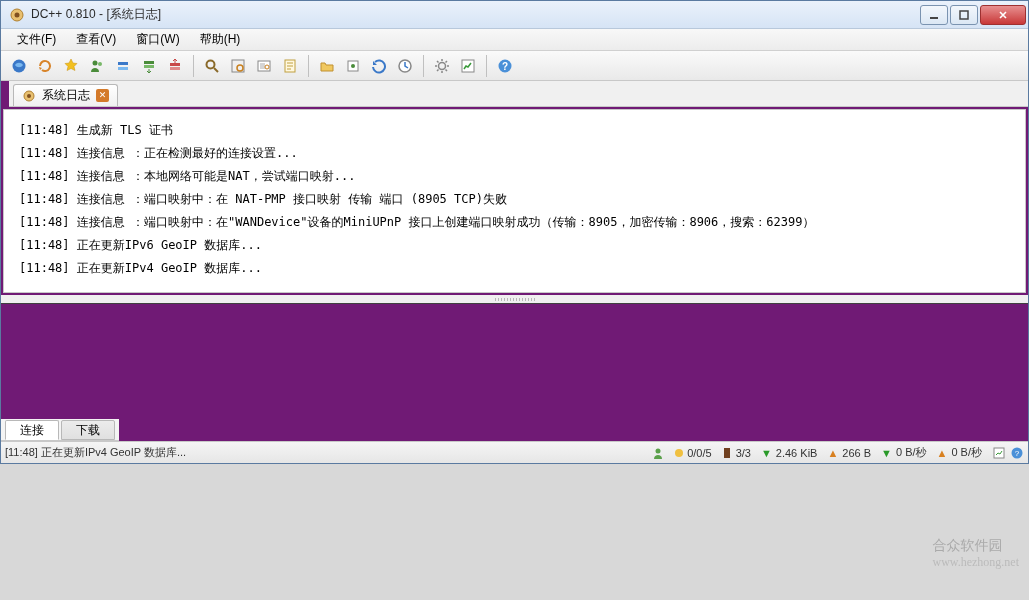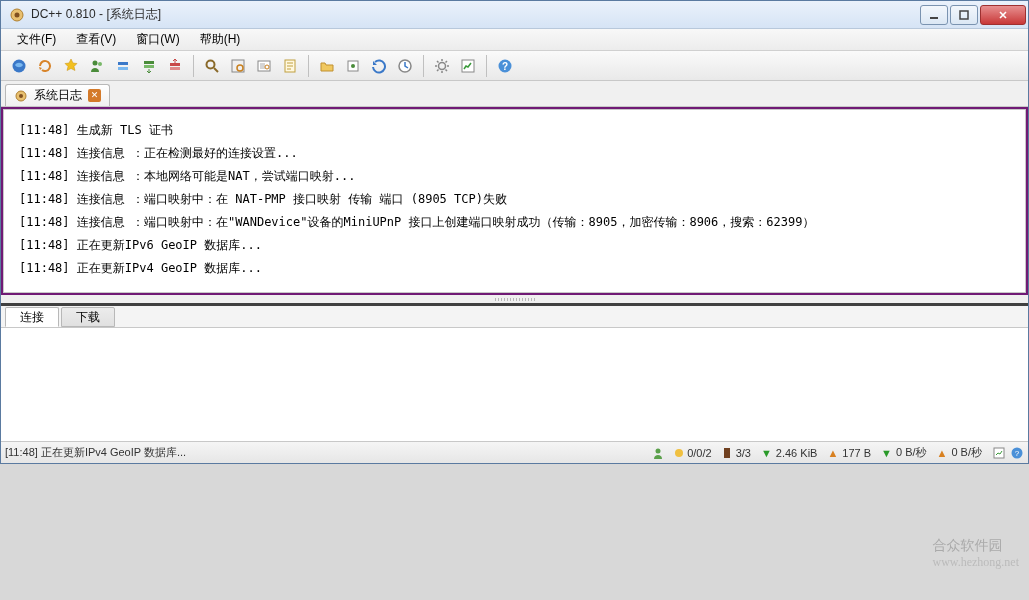--- a/index.html
+++ b/index.html
@@ -9,26 +9,26 @@
 .titlebar .ticon { width:16px; height:16px; margin-right:6px; }
 .titlebar .ttext { flex:1; color:#2a2a2a; }
 .winbtns { display:flex; height:20px; margin-right:2px; }
 .winbtn { width:28px; height:20px; border:1px solid #7a93b0; border-radius:3px; margin-left:2px; display:flex; align-items:center; justify-content:center; background:linear-gradient(#f3f7fc,#dbe7f4); cursor:pointer; }
 .winbtn.close { width:46px; background:linear-gradient(#e89090,#c83838); border-color:#9e3030; color:#fff; }
 .menubar { height:22px; background:linear-gradient(#f8f8f8,#ececec); display:flex; align-items:center; padding:0 6px; border-bottom:1px solid #d0d0d0; }
 .menuitem { padding:8px 10px; cursor:pointer; }
 .toolbar { height:30px; background:linear-gradient(#fafafa,#e9e9e9); display:flex; align-items:center; padding:2px 6px; border-bottom:1px solid #c8c8c8; gap:2px; }
 .tbtn { width:24px; height:24px; border:1px solid transparent; border-radius:3px; display:flex; align-items:center; justify-content:center; cursor:pointer; }
 .tsep { width:1px; height:22px; background:#c0c0c0; margin:0 4px; }
-.tabbar { height:26px; background:#f0f0f0; display:flex; align-items:flex-end; padding:0 4px; border-bottom:1px solid #c8c8c8; }
+.tabbar { height:26px; background:#f0f0f0; display:flex; align-items:flex-end; padding:0 4px; border-bottom:1px solid #c8c8c8;margin-left:8px; }
 .tab { height:22px; background:linear-gradient(#fff,#f0f0f0); border:1px solid #b8b8b8; border-bottom:none; border-radius:3px 3px 0 0; padding:0 8px; display:flex; align-items:center; gap:6px; }
 .tab .tclose { width:13px; height:13px; background:#d47a2a; border-radius:2px; display:flex; align-items:center; justify-content:center; cursor:pointer; font-size:9px; color:#fff; line-height:1; }
 .logarea { flex:1; background:#fff; overflow:auto; padding:4px 6px; border:1px solid #c8c8c8; margin:2px; font-family:"SimSun",monospace; font-size:12px; line-height:14px; color:#000; white-space:pre-wrap; }
 .logline { margin:9px; }
-.bottompanel { height:138px; display:flex; flex-direction:column; border-top:3px solid #404040; }
+.bottompanel { height:138px; display:flex; border-top:1px solid #404040;align-items:flex-end; }
 .btabs { height:22px; background:#f4f4f4; display:flex; align-items:flex-end; padding:2px 4px 0 4px; border-bottom:1px solid #c8c8c8; gap:2px; }
 .btab { height:20px; padding:0 14px; border:1px solid #b8b8b8; background:linear-gradient(#ececec,#e0e0e0); border-radius:2px 2px 0 0; display:flex; align-items:center; cursor:pointer; }
 .btab.active { background:#fff; border-bottom-color:#fff; }
 .bhdr { height:20px; background:linear-gradient(#fcfcfc,#ececec); display:flex; border-bottom:1px solid #d4d4d4; }
 .bcol { border-right:1px solid #d8d8d8; padding:2px 6px; display:flex; align-items:center; overflow:hidden; white-space:nowrap; }
 .bcol.sort::after { content:"▴"; margin-left:4px; font-size:9px; color:#666; }
 .bbody { flex:1; background:#fff; overflow:auto; }
 .sgrip { height:8px; display:flex; justify-content:center; align-items:center; background:#f0f0f0; }
 .sgrip span { width:40px; height:3px; background:repeating-linear-gradient(90deg,#b8b8b8 0 1px,transparent 1px 3px); }
 .statusbar { height:22px; background:linear-gradient(#f5f5f5,#e6e6e6); border-top:1px solid #c8c8c8; display:flex; align-items:center; padding:0 4px; gap:10px; font-size:11px; color:#333; }
@@ -225,35 +225,35 @@
   <div class="statusbar">
     <div class="sseg main">[11:48] 正在更新IPv4 GeoIP 数据库...</div>
     <div class="sseg">
         <svg width="14" height="14">
           <circle cx="7" cy="5" r="2.5" fill="#5aa04a"></circle>
           <path d="M3 13c0-3 2-4 4-4s4 1 4 4z" fill="#5aa04a"></path>
         </svg>
       </div>
     <div class="sseg">
         <span class="dot" style="background:#f0c040"></span>
-        <span>0/0/2</span>
+        <span>0/0/5</span>
       </div>
     <div class="sseg">
         <svg width="10" height="12">
           <rect x="2" y="1" width="6" height="10" fill="#704020"></rect>
         </svg>
         <span>3/3</span>
       </div>
     <div class="sseg">
         <span style="color:#2a9a2a">▼</span>
         <span>2.46 KiB</span>
       </div>
     <div class="sseg">
         <span style="color:#d88020">▲</span>
-        <span>177 B</span>
+        <span>266 B</span>
       </div>
     <div class="sseg">
         <span style="color:#2a9a2a">▼</span>
         <span>0 B/秒</span>
       </div>
     <div class="sseg">
         <span style="color:#d88020">▲</span>
         <span>0 B/秒</span>
       </div>
     <div class="sseg">

